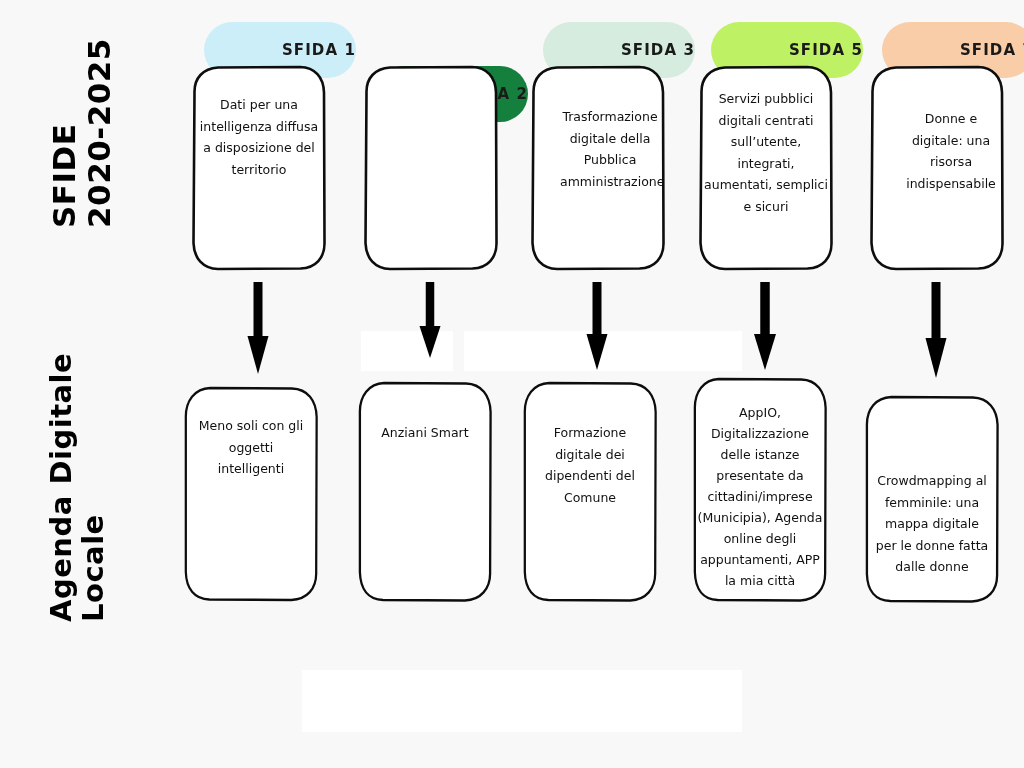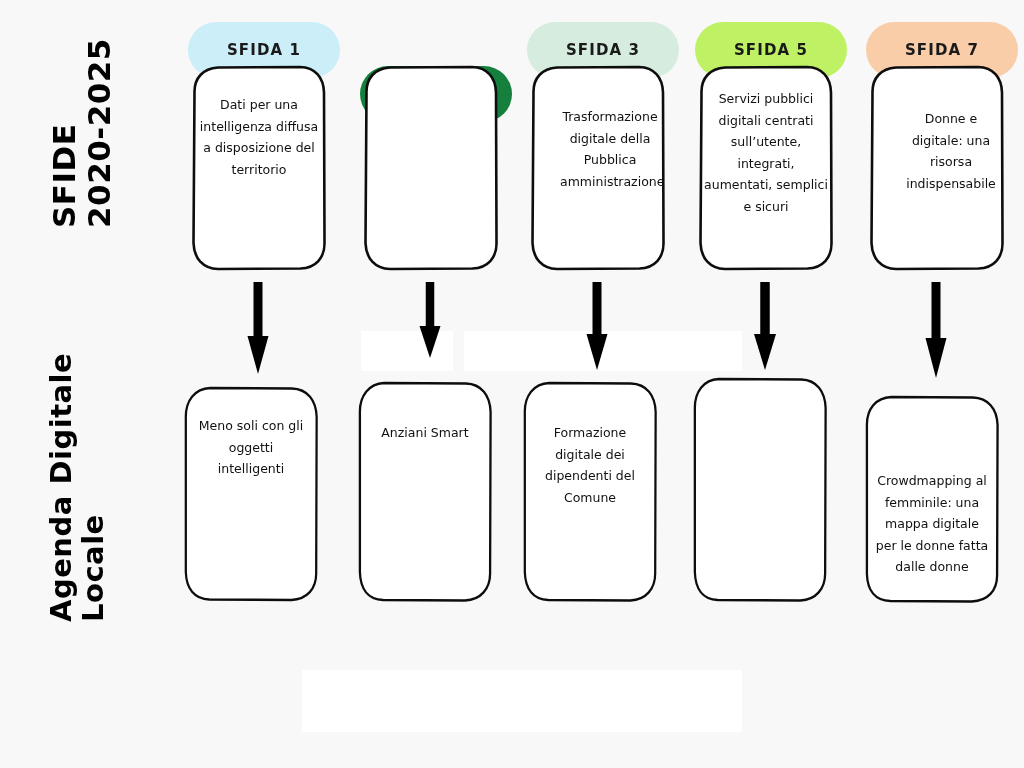--- a/index.html
+++ b/index.html
@@ -57,27 +57,27 @@
 
   
   .column {
     position: absolute;
     width: 152px;
   }
 
   
   .pill {
     position: absolute;
-    left: 0;
+    left: 16px;
     width: 152px;
     height: 56px;
     border-radius: 28px;
     display: flex;
     align-items: center;
-    justify-content: center;
+    justify-content: flex-end;
     z-index: 1;
   }
   .pill-label {
     font-family: "DejaVu Sans", sans-serif;
     font-weight: 800;
     font-size: 15px;
     color: #1a1a1a;
     letter-spacing: 1.1px;
   }
 
@@ -224,20 +224,21 @@
     </div>
     <svg class="arrow" style="left:56px; top:282px; width:28px; height:88px;" viewBox="0 0 28 88">
       <path d="M14 0 L14 54" stroke="#000" stroke-width="9.5" fill="none"></path>
       <path d="M3 52 L14 88 L25 52 Z" fill="#000"></path>
     </svg>
     <div class="hbox" style="left:-3px; top:374px; height:232px;">
       <svg viewBox="0 0 143 232" preserveAspectRatio="none">
         <path d="M3 35 C2.5 18 12.5 5.5 28 5 L115 5.5 C131 6 140 17.5 140.5 34
                  L140 198 C140.5 215 130 226 114 226.5 L27 226 C11.5 225.5 3.5 215 3 198 Z" fill="#ffffff" stroke="#0d0d0d" stroke-width="2.4" stroke-linejoin="round" stroke-linecap="round"></path>
       </svg>
+      <div class="hbox-text" style="left:4px; right:4px; top:28px; line-height:1.68;">AppIO, Digitalizzazione delle istanze presentate da cittadini/imprese (Municipia), Agenda online degli appuntamenti, APP la mia città</div>
     </div>
   </div>
 
   <div class="column" style="left:866px; top:0;">
     <div class="pill" style="top: 22px; background: rgb(248, 205, 168);">
       <span class="pill-label">SFIDA 7</span>
     </div>
     <div class="hbox" style="left:3px; top:62px; height:212px;">
       <svg viewBox="0 0 136 212" preserveAspectRatio="none">
         <path d="M3.5 31 C3 16 12 6.5 27 5.5 L109 5 C124 5.5 132.5 15 133 30.5

